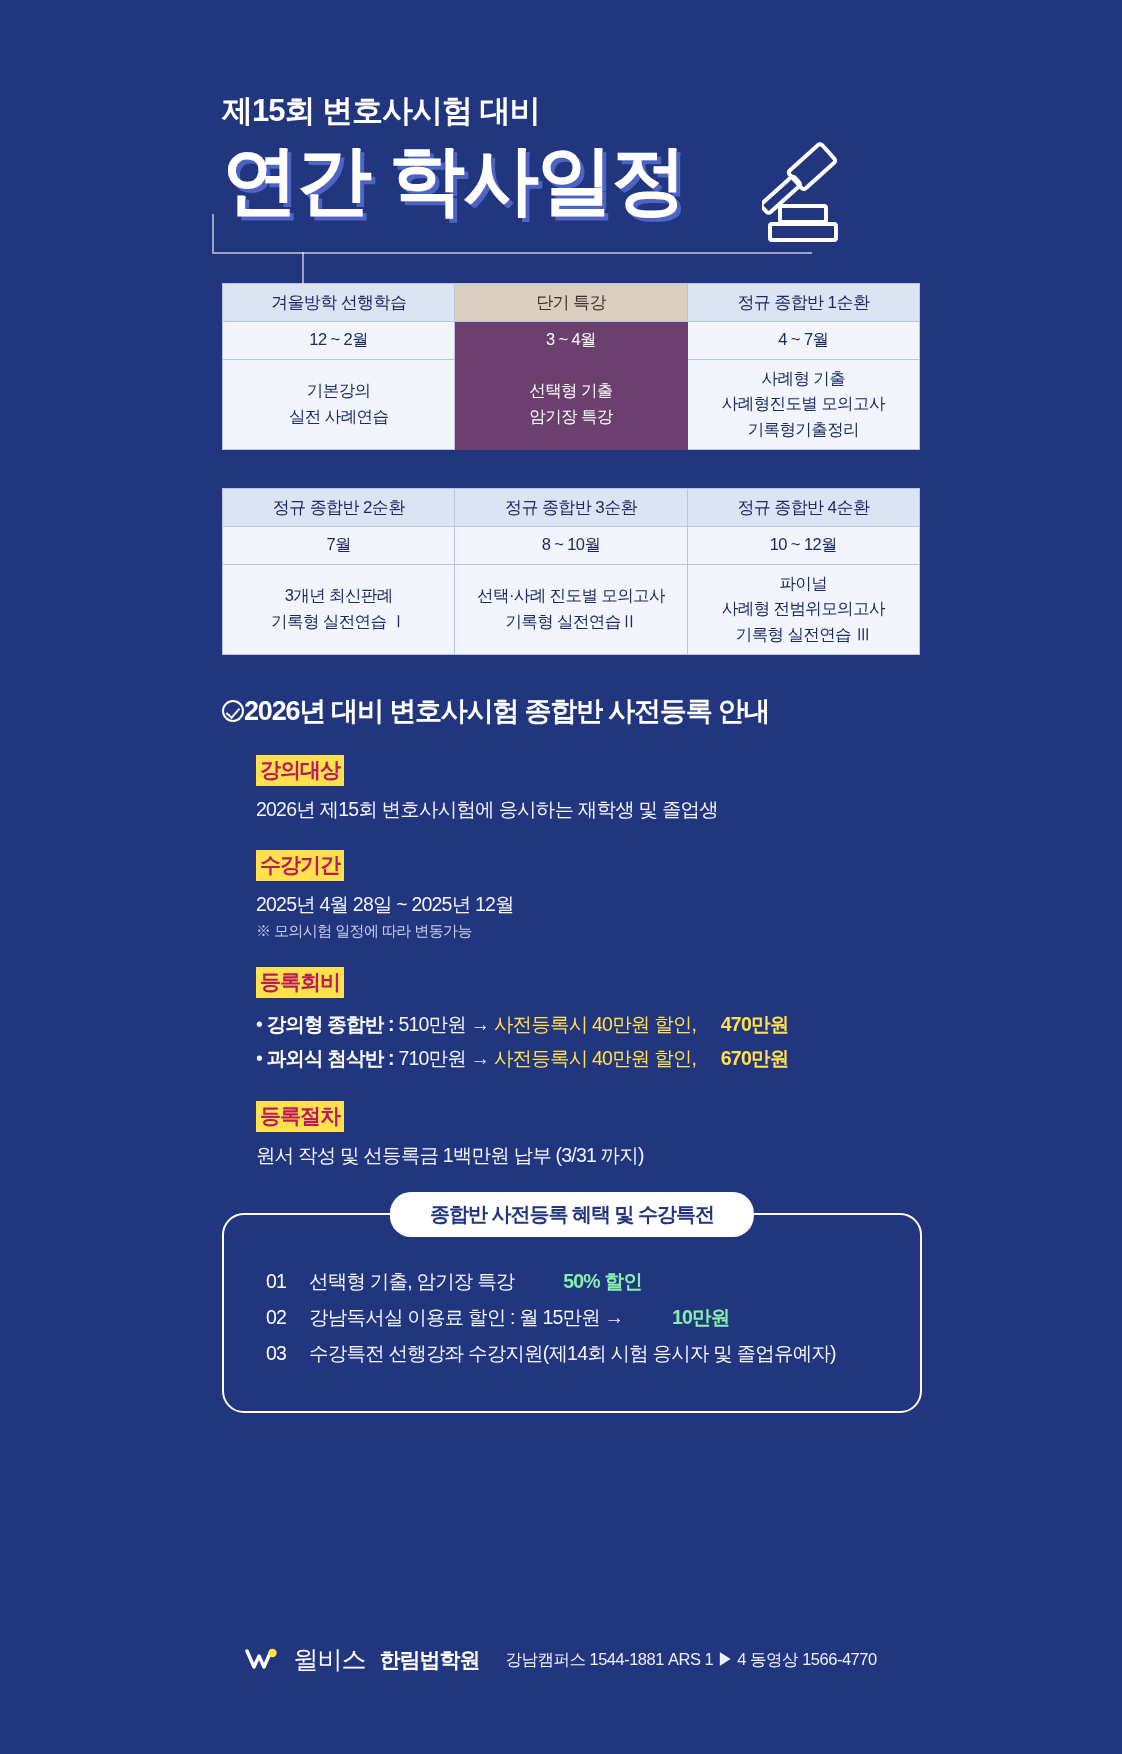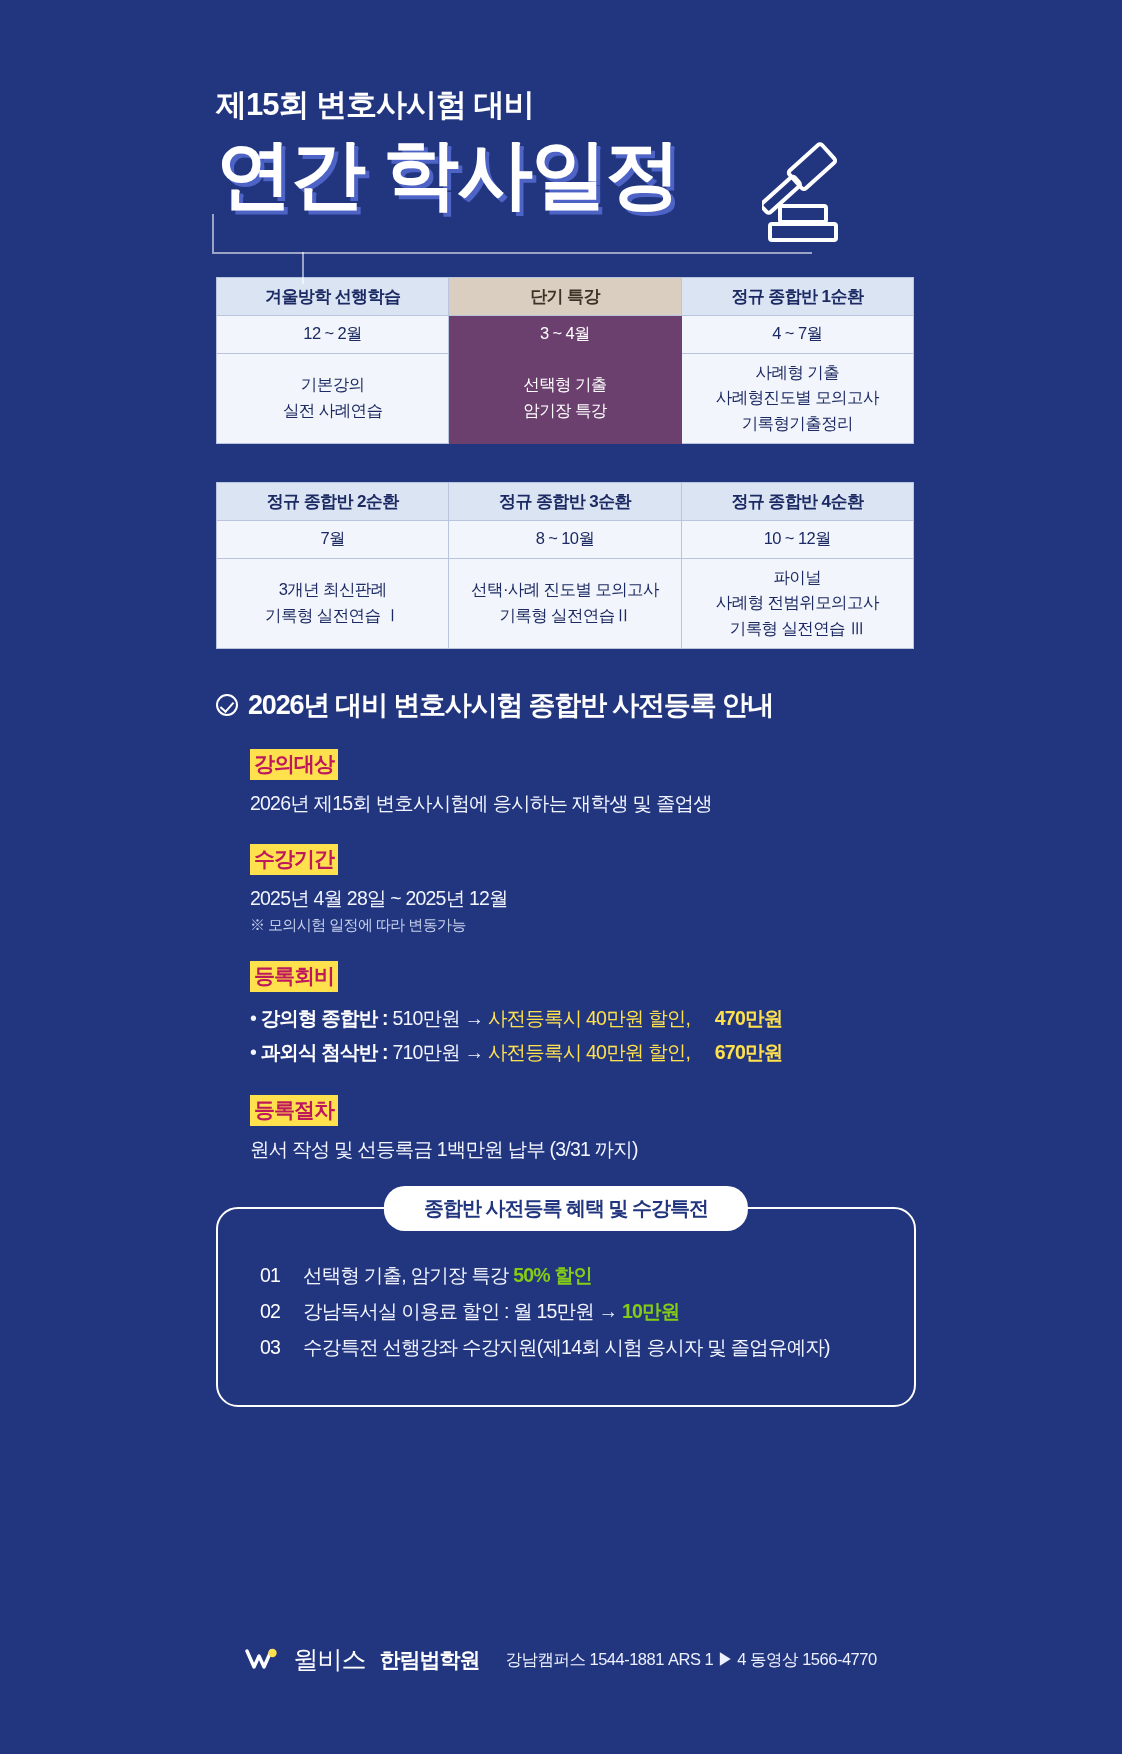--- a/index.html
+++ b/index.html
@@ -9,21 +9,21 @@
     background: #1e3080;
     font-family: "Liberation Sans", sans-serif;
     color: #ffffff;
     overflow: hidden;
   }
   .page {
     position: relative;
     width: 1122px;
     height: 1754px;
     background: #22357f;
-    padding: 4px;
+    padding: 10px;
   }
 
   
   .header {
     padding: 80px 0 0 212px;
     position: relative;
   }
   .subtitle {
     font-size: 31px;
     font-weight: bold;
@@ -79,42 +79,41 @@
   table.sched th, table.sched td {
     text-align: center;
     font-size: 16.5px;
     color: #1c2a63;
     background: #f2f5fb;
     border: 1px solid #b9c4de;
     letter-spacing: -0.6px;
   }
   table.sched th {
     height: 38px;
-    font-weight: bold;
+    font-weight: normal;
     background: #dbe4f3;
     color: #1c2a63;
     font-size: 17px;
   }
   table.sched td.period { height: 38px; }
   table.sched td.detail {
     height: 90px;
     line-height: 1.55;
     vertical-align: middle;
   }
   
   .hl-head { background: #d9cec0 !important; color: #3d3226 !important; }
   .hl-period { background: #6b3f6e !important; color: #ffffff !important; border-color:#6b3f6e !important; }
   .hl-detail { background: #6b3f6e !important; color: #ffffff !important; border-color:#6b3f6e !important; }
 
   
   .sec-head {
     margin: 26px 0 0 212px;
     display: flex;
     align-items: center;
-    gap: 10px;
     font-size: 27px;
     font-weight: bold;
     letter-spacing: -1.2px;
   }
   .check-circle {
     width: 22px; height: 22px;
     border: 2px solid #ffffff;
     border-radius: 50%;
     position: relative;
     flex: 0 0 auto;
@@ -193,21 +192,21 @@
   .benefit-item {
     display: flex;
     gap: 23px;
     font-size: 19.5px;
     letter-spacing: -0.8px;
     line-height: 1.85;
     padding-left: 42px;
     color: #f2f5ff;
   }
   .benefit-item .num { color: #ffffff; }
-  .benefit-item .hl { color: #84cc16; font-weight: bold; }
+  .benefit-item .hl { color: #86efac; font-weight: bold; margin-left: 44px; }
 
   
   .footer {
     position: absolute;
     left: 0; right: 0;
     bottom: 78px;
     display: flex;
     align-items: center;
     justify-content: center;
     gap: 14px;

